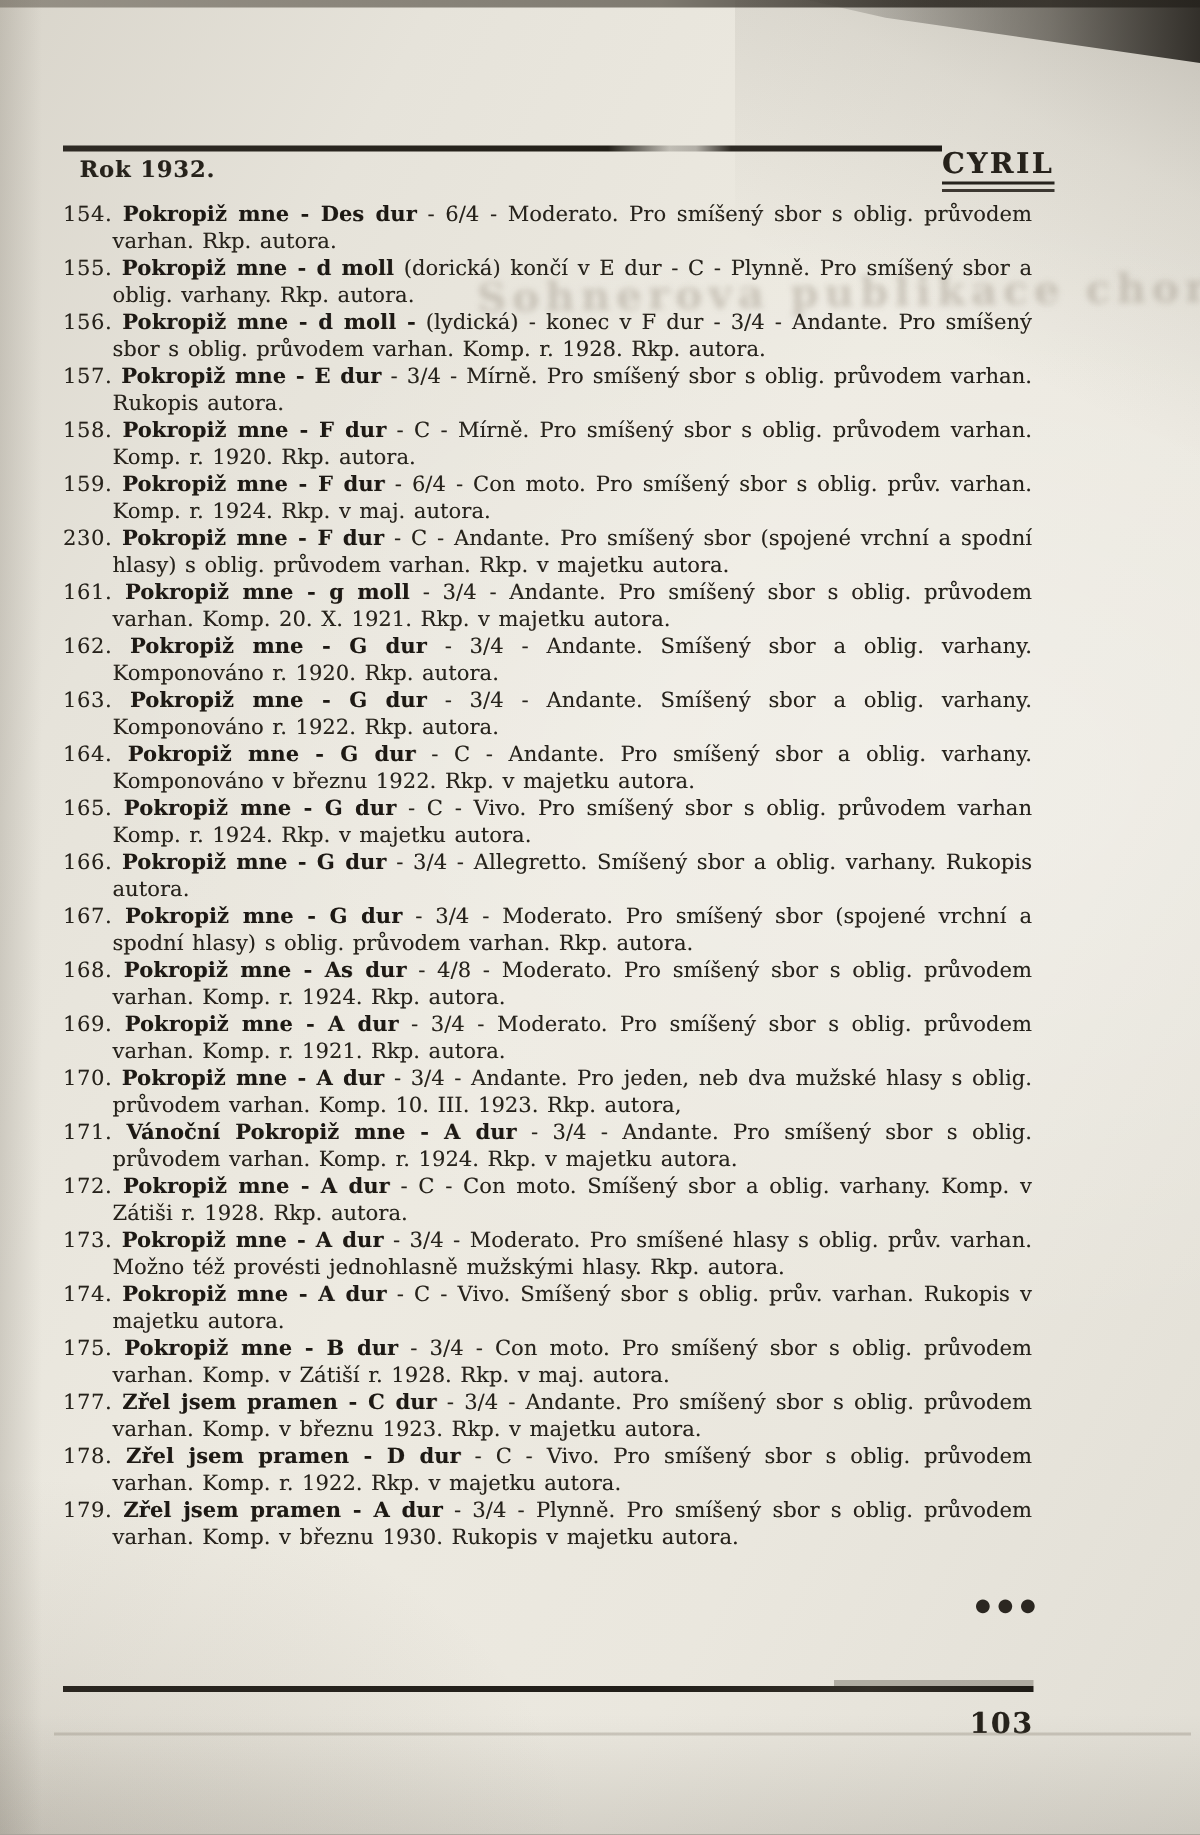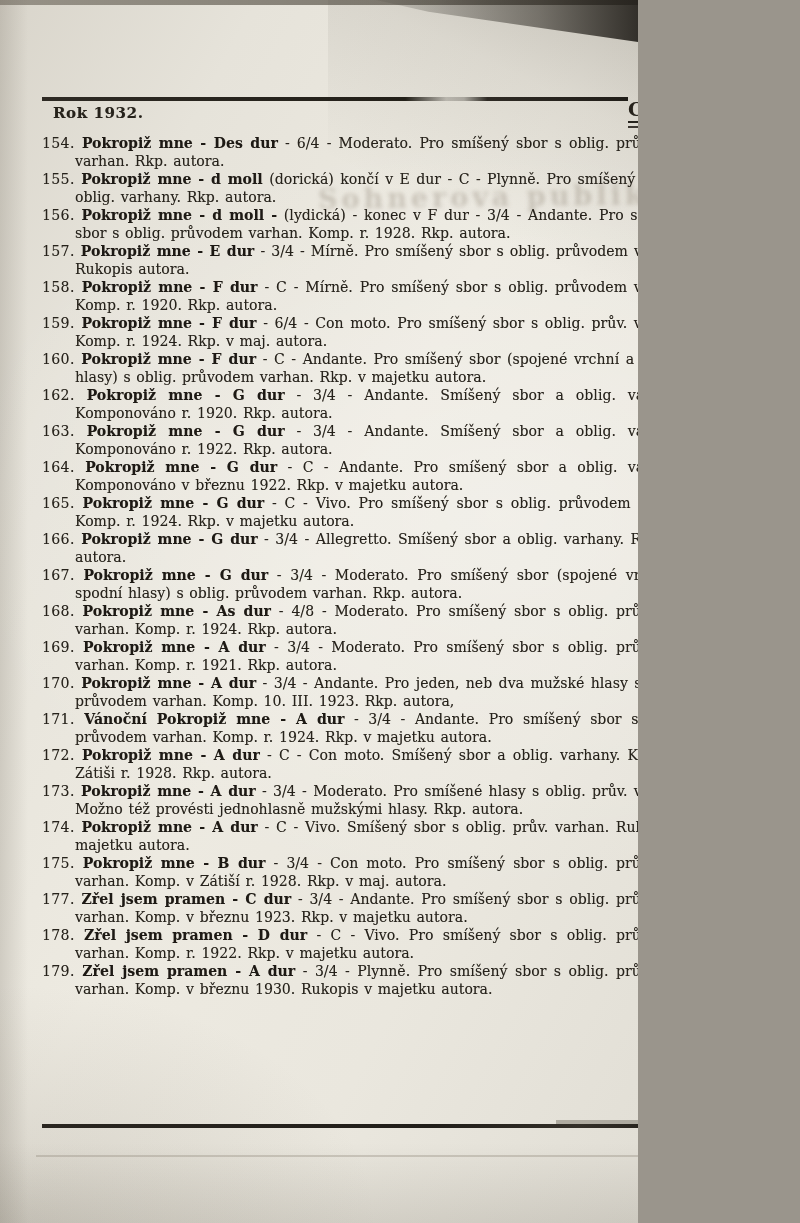--- a/index.html
+++ b/index.html
@@ -1,17 +1,17 @@
 <!DOCTYPE html>
 <html lang="cs"><head>
 <meta charset="utf-8">
 <style>
   html,body { margin:0; padding:0; background:#9a958c; }
   .page {
-    position:relative; width:638px; height:1223px; overflow:hidden;
+    position:relative; width:800px; height:1223px; overflow:hidden;
     font-family:"DejaVu Serif", serif; color:#26221b;
     background:
       radial-gradient(900px 620px at 78% 42%, rgba(255,255,255,0.30), rgba(255,255,255,0) 62%),
       radial-gradient(520px 340px at 2% 100%, rgba(118,110,96,0.20), rgba(118,110,96,0) 70%),
       linear-gradient(118deg, #d9d5cb 0%, #e6e3da 20%, #edeae1 48%, #eae7de 72%, #e1ded5 100%);
   }
   
   .edge-top    { position:absolute; left:0; top:0; width:800px; height:5px;
                  background:linear-gradient(90deg, rgba(128,122,111,0.75), rgba(100,95,85,0.8) 55%, #3d3933 78%, #2b2823 100%); }
   .corner-tr   { position:absolute; right:0; top:0; width:262px; height:42px;
@@ -89,22 +89,23 @@
   <p class="entry"><span class="num">155.</span> <strong class="title">Pokropiž mne - d moll</strong> <span class="desc">(dorická) končí v E dur - C - Plynně. Pro smíšený sbor a oblig. varhany. Rkp. autora.</span></p>
 
   <p class="entry"><span class="num">156.</span> <strong class="title">Pokropiž mne - d moll -</strong> <span class="desc">(lydická) - konec v F dur - 3/4 - Andante. Pro smíšený sbor s oblig. průvodem varhan. Komp. r. 1928. Rkp. autora.</span></p>
 
   <p class="entry"><span class="num">157.</span> <strong class="title">Pokropiž mne - E dur</strong> <span class="desc">- 3/4 - Mírně. Pro smíšený sbor s oblig. průvodem varhan. Rukopis autora.</span></p>
 
   <p class="entry"><span class="num">158.</span> <strong class="title">Pokropiž mne - F dur</strong> <span class="desc">- C - Mírně. Pro smíšený sbor s oblig. průvodem varhan. Komp. r. 1920. Rkp. autora.</span></p>
 
   <p class="entry"><span class="num">159.</span> <strong class="title">Pokropiž mne - F dur</strong> <span class="desc">- 6/4 - Con moto. Pro smíšený sbor s oblig. prův. varhan. Komp. r. 1924. Rkp. v maj. autora.</span></p>
 
-  <p class="entry"><span class="num">160.</span> <strong class="title">Pokropiž mne - F dur</strong> <span class="desc">- C - Andante. Pro smíšený sbor (spojené vrchní a spodní hlasy) s oblig. průvodem varhan. Rkp. v majetku autora.</span></p>
+  <p class="entry"><span class="num">230.</span> <strong class="title">Pokropiž mne - F dur</strong> <span class="desc">- C - Andante. Pro smíšený sbor (spojené vrchní a spodní hlasy) s oblig. průvodem varhan. Rkp. v majetku autora.</span></p>
 
+  <p class="entry"><span class="num">161.</span> <strong class="title">Pokropiž mne - g moll</strong> <span class="desc">- 3/4 - Andante. Pro smíšený sbor s oblig. průvodem varhan. Komp. 20. X. 1921. Rkp. v majetku autora.</span></p>
 
   <p class="entry"><span class="num">162.</span> <strong class="title">Pokropiž mne - G dur</strong> <span class="desc">- 3/4 - Andante. Smíšený sbor a oblig. varhany. Komponováno r. 1920. Rkp. autora.</span></p>
 
   <p class="entry"><span class="num">163.</span> <strong class="title">Pokropiž mne - G dur</strong> <span class="desc">- 3/4 - Andante. Smíšený sbor a oblig. varhany. Komponováno r. 1922. Rkp. autora.</span></p>
 
   <p class="entry"><span class="num">164.</span> <strong class="title">Pokropiž mne - G dur</strong> <span class="desc">- C - Andante. Pro smíšený sbor a oblig. varhany. Komponováno v březnu 1922. Rkp. v majetku autora.</span></p>
 
   <p class="entry"><span class="num">165.</span> <strong class="title">Pokropiž mne - G dur</strong> <span class="desc">- C - Vivo. Pro smíšený sbor s oblig. průvodem varhan Komp. r. 1924. Rkp. v majetku autora.</span></p>
 
   <p class="entry"><span class="num">166.</span> <strong class="title">Pokropiž mne - G dur</strong> <span class="desc">- 3/4 - Allegretto. Smíšený sbor a oblig. varhany. Rukopis autora.</span></p>

